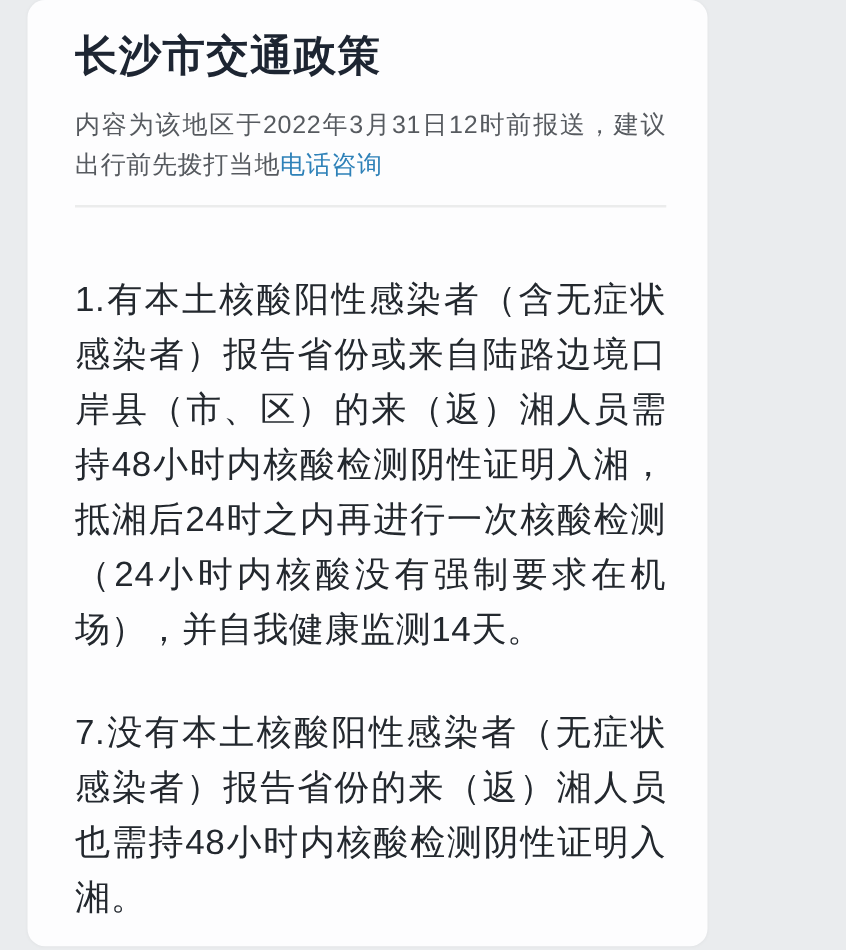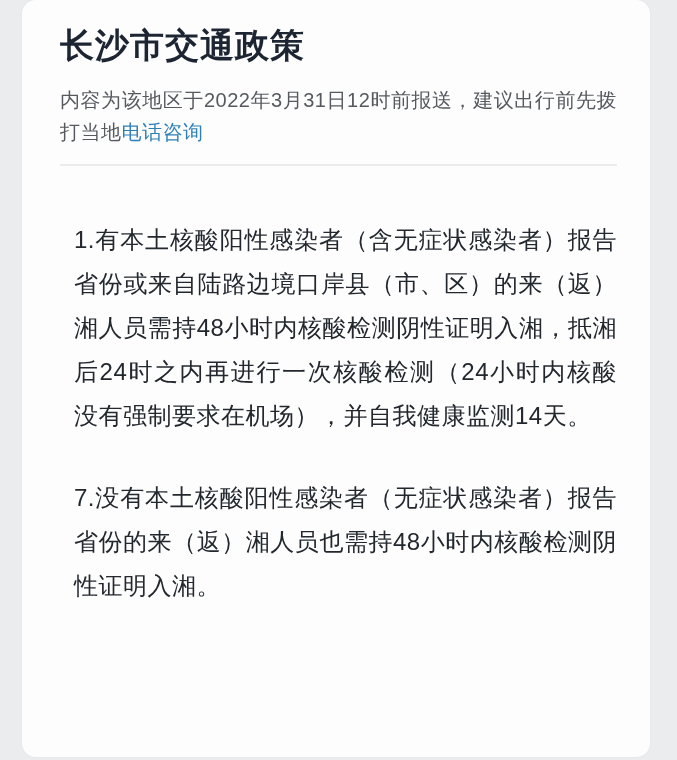--- a/index.html
+++ b/index.html
@@ -11,21 +11,21 @@
     height: 760px;
     background: #eaecee;
     overflow: hidden;
     position: relative;
     font-family: "Liberation Sans", "DejaVu Sans", sans-serif;
   }
   .panel {
     position: absolute;
     left: 22px;
     top: 0;
-    width: 628px;
+    width: 544px;
     height: 757px;
     background: #fdfdfe;
     border-radius: 14px;
     box-sizing: border-box;
     padding: 0 33px 0 38px;
     box-shadow: 0 0 3px rgba(0,0,0,0.04);
   }
   .page-title {
     margin: 25px 0 0 0;
     font-size: 34px;
@@ -55,22 +55,22 @@
   }
   .section-heading {
     margin: 34px 0 0 0;
     font-size: 29px;
     line-height: 32px;
     font-weight: 700;
     color: #1d2532;
     letter-spacing: 1px;
   }
   .body-para {
-    margin: 38px 0 0 14px;
-    font-size: 24px;
+    margin: 38px 0 0 0;
+    font-size: 28px;
     line-height: 44px;
     color: #23282e;
     text-align: justify;
     letter-spacing: 0.5px;
   }
   .body-para.first {
     margin-top: 52px;
   }
 </style>
 </head>

